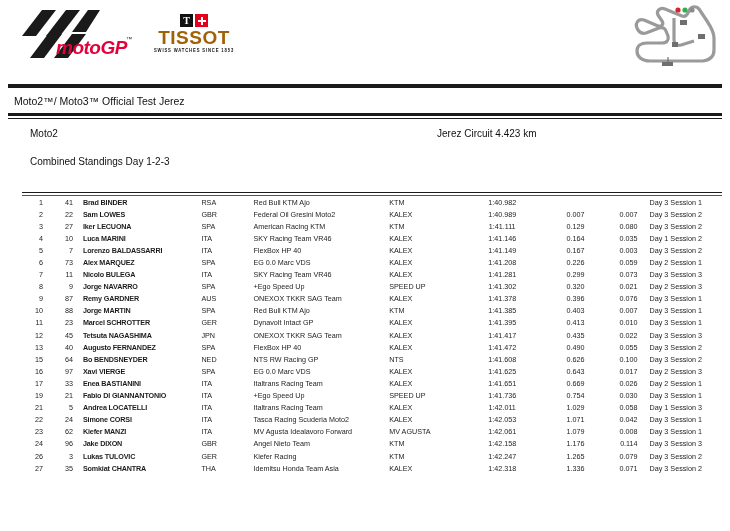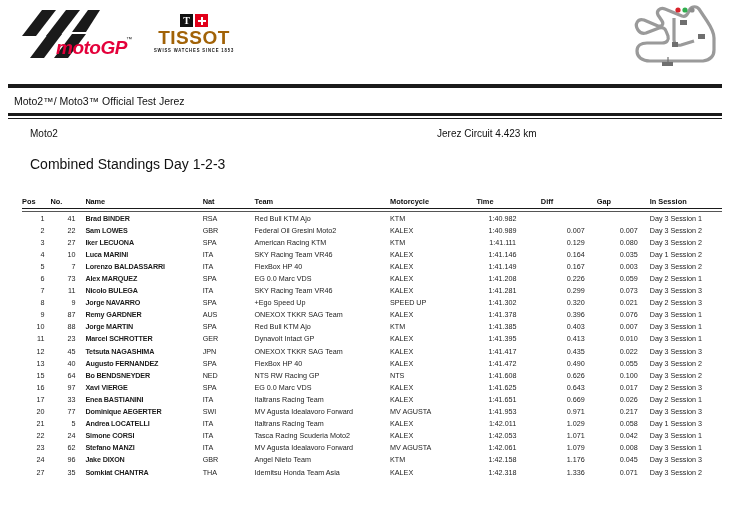--- a/index.html
+++ b/index.html
@@ -109,21 +109,21 @@
   .meta-row {
     position: relative;
     height: 18px;
     margin-top: 9px;
     font-size: 10px;
     padding-left: 32px;
   }
   .meta-class { position: absolute; left: 30px; }
   .meta-circuit { position: absolute; left: 437px; text-align: center; }
   .meta-standings {
-    font-size: 14px;
+    font-size: 10px;
     padding: 10px 0 0 30px;
   }
 
   
   .table-wrap { padding: 25px 0 0 0; }
   table.results {
     border-collapse: collapse;
     width: 700px;
     margin-left: 22px;
     font-size: 7.2px;
@@ -223,32 +223,20 @@
 <div class="meta-row">
   <span class="meta-class">Moto2</span>
   <span class="meta-circuit">Jerez Circuit 4.423 km</span>
 </div>
 
 <div class="meta-standings">Combined Standings Day 1-2-3</div>
 
 <div class="table-wrap">
   <table class="results">
     <thead>
-      <tr>
-        <th class="c-pos">Pos</th>
-        <th class="c-no">No.</th>
-        <th class="c-name">Name</th>
-        <th class="c-nat">Nat</th>
-        <th class="c-team">Team</th>
-        <th class="c-bike">Motorcycle</th>
-        <th class="c-time">Time</th>
-        <th class="c-diff">Diff</th>
-        <th class="c-gap">Gap</th>
-        <th class="c-sess">In Session</th>
-      </tr>
       <tr class="hdr-sep">
         <td colspan="10"></td>
       </tr>
     </thead>
     <tbody id="results-body">
         <tr>
           <td class="c-pos">1</td>
           <td class="c-no">41</td>
           <td class="c-name">Brad BINDER</td>
           <td class="c-nat">RSA</td>
@@ -433,30 +421,30 @@
           <td class="c-name">Enea BASTIANINI</td>
           <td class="c-nat">ITA</td>
           <td class="c-team">Italtrans Racing Team</td>
           <td class="c-bike">KALEX</td>
           <td class="c-time">1:41.651</td>
           <td class="c-diff">0.669</td>
           <td class="c-gap">0.026</td>
           <td class="c-sess">Day 2 Session 1</td>
         </tr>
         <tr>
-          <td class="c-pos">20</td>
-          <td class="c-no">77</td>
-          <td class="c-name">Dominique AEGERTER</td>
-          <td class="c-nat">SWI</td>
-          <td class="c-team">MV Agusta Idealavoro Forward</td>
-          <td class="c-bike">MV AGUSTA</td>
-          <td class="c-time">1:41.953</td>
-          <td class="c-diff">0.971</td>
-          <td class="c-gap">0.217</td>
-          <td class="c-sess">Day 3 Session 3</td>
+          <td class="c-pos">19</td>
+          <td class="c-no">21</td>
+          <td class="c-name">Fabio DI GIANNANTONIO</td>
+          <td class="c-nat">ITA</td>
+          <td class="c-team">+Ego Speed Up</td>
+          <td class="c-bike">SPEED UP</td>
+          <td class="c-time">1:41.736</td>
+          <td class="c-diff">0.754</td>
+          <td class="c-gap">0.030</td>
+          <td class="c-sess">Day 3 Session 1</td>
         </tr>
         <tr>
           <td class="c-pos">21</td>
           <td class="c-no">5</td>
           <td class="c-name">Andrea LOCATELLI</td>
           <td class="c-nat">ITA</td>
           <td class="c-team">Italtrans Racing Team</td>
           <td class="c-bike">KALEX</td>
           <td class="c-time">1:42.011</td>
           <td class="c-diff">1.029</td>
@@ -471,40 +459,52 @@
           <td class="c-team">Tasca Racing Scuderia Moto2</td>
           <td class="c-bike">KALEX</td>
           <td class="c-time">1:42.053</td>
           <td class="c-diff">1.071</td>
           <td class="c-gap">0.042</td>
           <td class="c-sess">Day 3 Session 1</td>
         </tr>
         <tr>
           <td class="c-pos">23</td>
           <td class="c-no">62</td>
-          <td class="c-name">Stefano MANZI</td>
+          <td class="c-name">Kiefer MANZI</td>
           <td class="c-nat">ITA</td>
           <td class="c-team">MV Agusta Idealavoro Forward</td>
           <td class="c-bike">MV AGUSTA</td>
           <td class="c-time">1:42.061</td>
           <td class="c-diff">1.079</td>
           <td class="c-gap">0.008</td>
           <td class="c-sess">Day 3 Session 1</td>
         </tr>
         <tr>
           <td class="c-pos">24</td>
           <td class="c-no">96</td>
           <td class="c-name">Jake DIXON</td>
           <td class="c-nat">GBR</td>
           <td class="c-team">Angel Nieto Team</td>
           <td class="c-bike">KTM</td>
           <td class="c-time">1:42.158</td>
           <td class="c-diff">1.176</td>
-          <td class="c-gap">0.045</td>
+          <td class="c-gap">0.114</td>
           <td class="c-sess">Day 3 Session 3</td>
+        </tr>
+        <tr>
+          <td class="c-pos">26</td>
+          <td class="c-no">3</td>
+          <td class="c-name">Lukas TULOVIC</td>
+          <td class="c-nat">GER</td>
+          <td class="c-team">Kiefer Racing</td>
+          <td class="c-bike">KTM</td>
+          <td class="c-time">1:42.247</td>
+          <td class="c-diff">1.265</td>
+          <td class="c-gap">0.079</td>
+          <td class="c-sess">Day 3 Session 2</td>
         </tr>
         <tr>
           <td class="c-pos">27</td>
           <td class="c-no">35</td>
           <td class="c-name">Somkiat CHANTRA</td>
           <td class="c-nat">THA</td>
           <td class="c-team">Idemitsu Honda Team Asia</td>
           <td class="c-bike">KALEX</td>
           <td class="c-time">1:42.318</td>
           <td class="c-diff">1.336</td>

